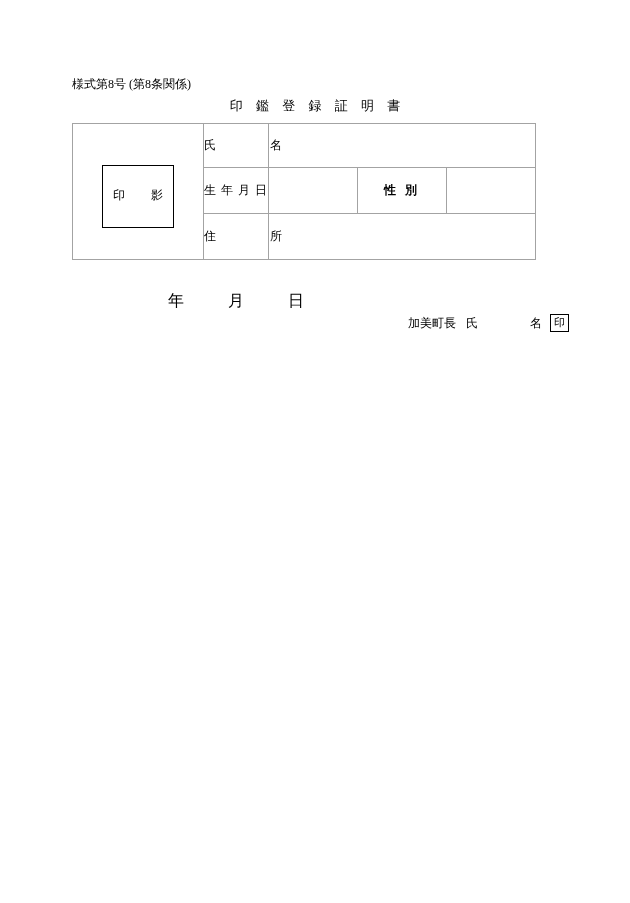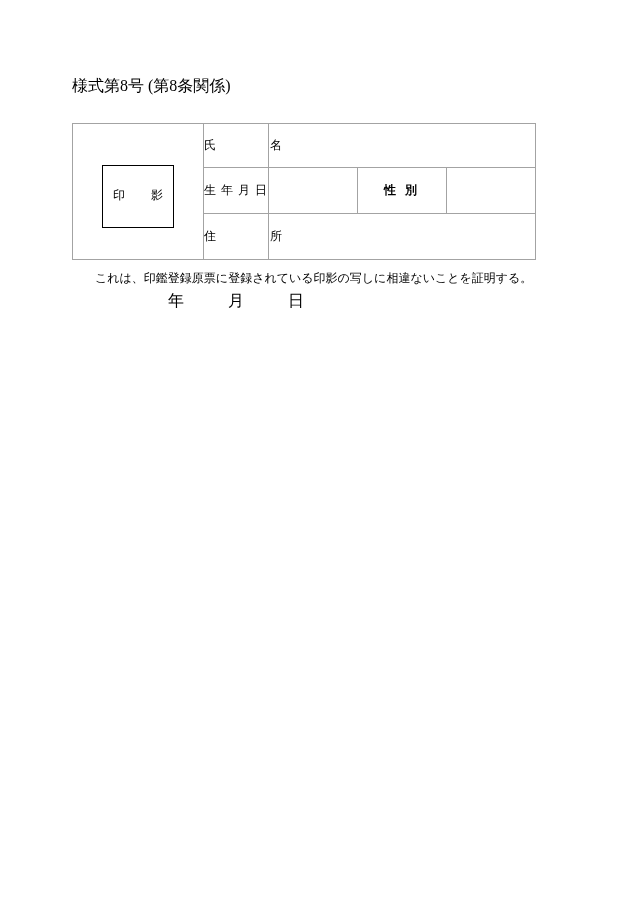--- a/index.html
+++ b/index.html
@@ -14,21 +14,21 @@
     position: relative;
     width: 630px;
     height: 903px;
     background: #ffffff;
     overflow: hidden;
   }
   .form-number {
     position: absolute;
     left: 72px;
     top: 76px;
-    font-size: 16px;
+    font-size: 12px;
     color: #000;
     letter-spacing: 0px;
     white-space: nowrap;
   }
   .doc-title {
     position: absolute;
     left: 0;
     top: 97px;
     width: 630px;
     text-align: center;
@@ -155,20 +155,21 @@
     color: #000;
   }
 </style>
 </head>
 <body>
 
 <div class="page">
 
   <div class="form-number">様式第8号 (第8条関係)</div>
 
+  <div class="doc-title">印 鑑 登 録 証 明 書</div>
 
   <table class="main-table">
     <tbody>
         <tr>
       <td class="cell-seal" rowspan="3">
         <div class="seal-label">印　影</div>
         <div class="seal-box"></div>
       </td>
       <td class="label lbl-name">氏　　名</td>
       <td class="val-cell" colspan="3"></td>
@@ -179,24 +180,29 @@
       <td class="label lbl-sex">性 別</td>
       <td class="val-cell" style="width:62px"></td>
     </tr>
     <tr>
       <td class="label lbl-addr">住　　所</td>
       <td class="val-cell" colspan="3"></td>
     </tr>
   </tbody>
     </table>
 
-  <div class="statement">これは、印鑑登録原票に登録されている印影の写しに相違ないことを証明する。</div>
 
   <div class="date-line">
     <span>年</span>
     <span class="gap"></span>
     <span>月</span>
     <span class="gap"></span>
     <span>日</span>
   </div>
 
+  <div class="signature-line">
+    <span class="sig-mayor">加美町長</span>
+    <span class="sig-shi">氏</span>
+    <span class="sig-na">名</span>
+    <span class="stamp-box">印</span>
+  </div>
 
 </div>
 
 </body></html>

